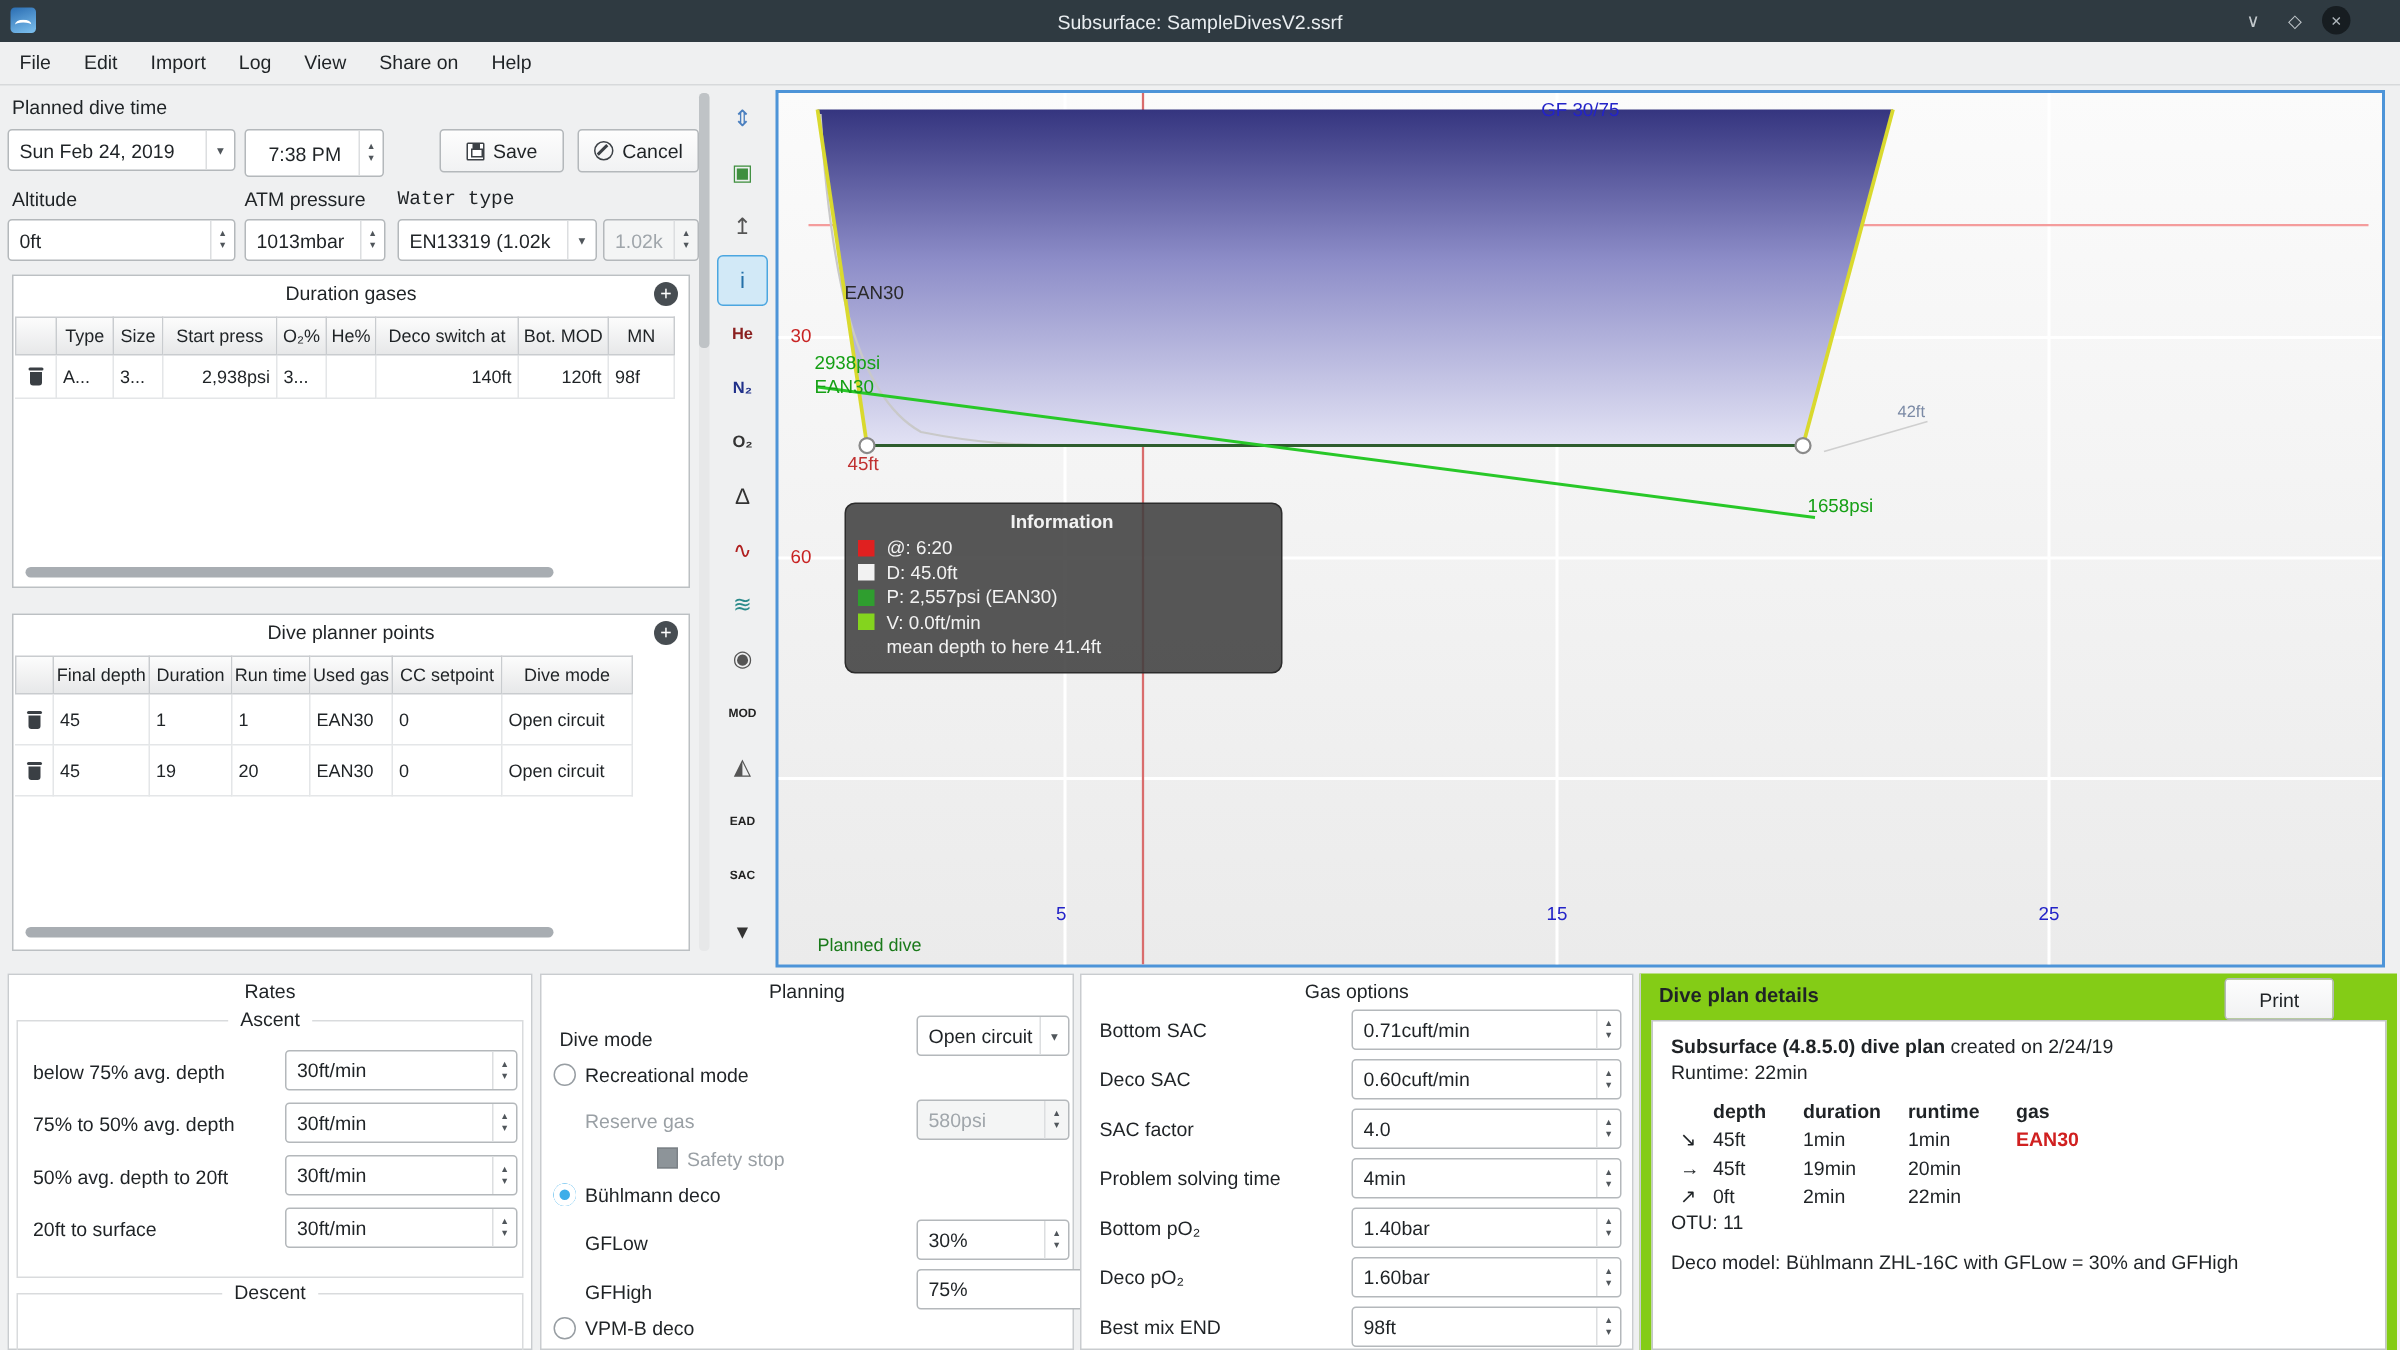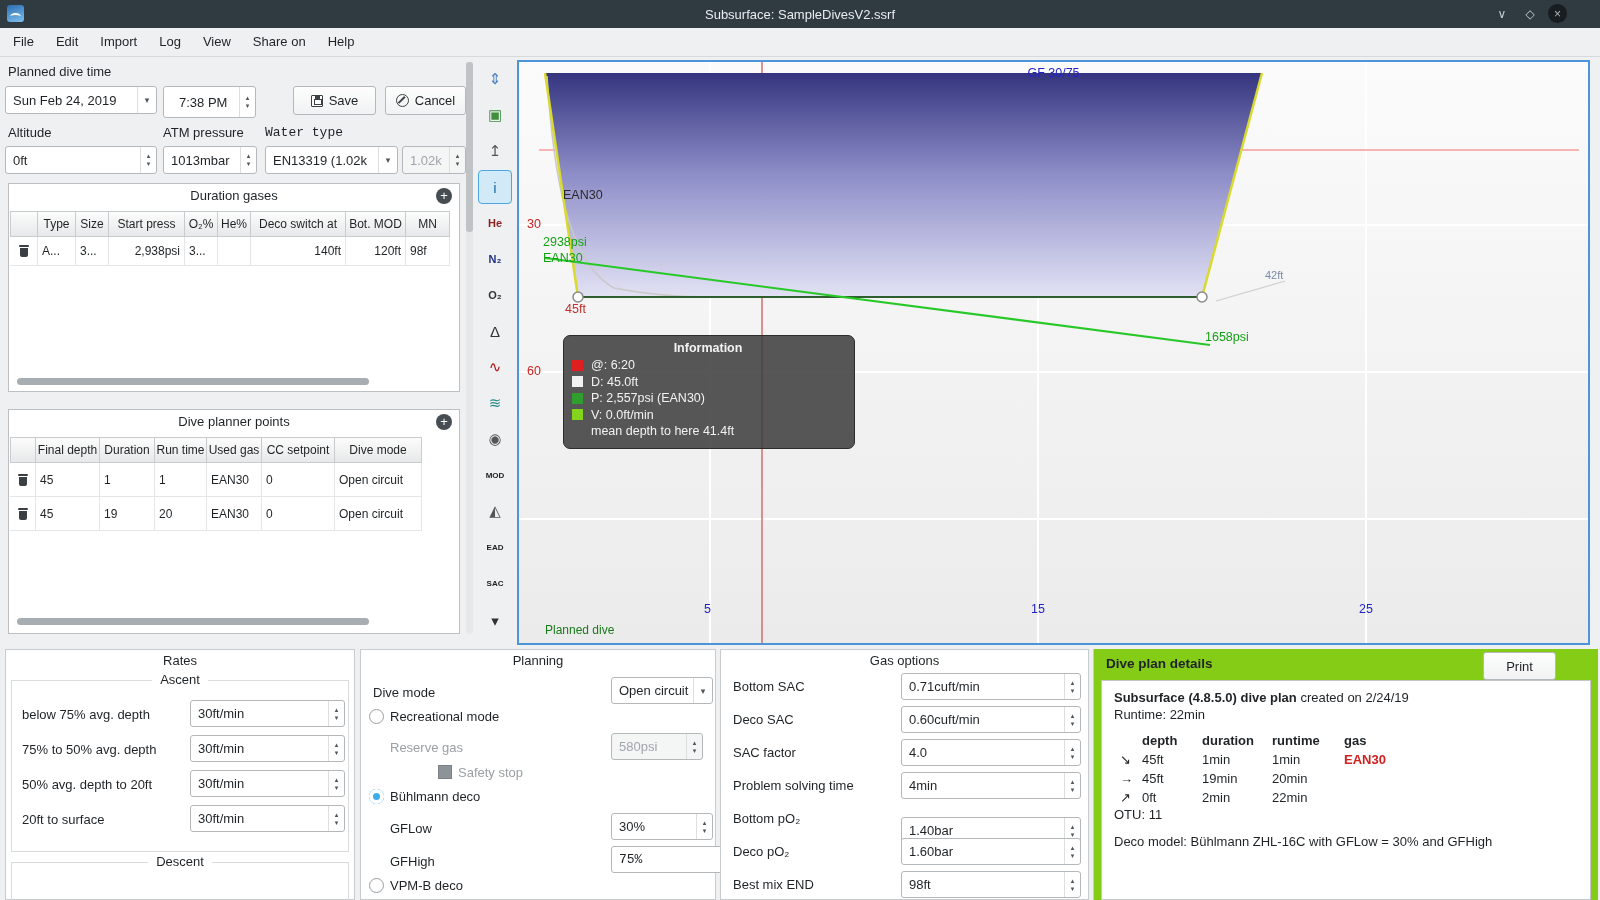--- a/index.html
+++ b/index.html
@@ -428,41 +428,41 @@
 <div class="panel" style="left:360px; top:649px; width:356px; height:251px;">
   <span class="ptitle">Planning</span>
   <span class="flabel" style="left:12px; top:35px;">Dive mode</span>
   <div class="field abs" style="left:250px; top:27px; width:102px; height:27px;">
     <span class="val">Open circuit</span>
     <span class="combo-arrow">▾</span>
   </div>
   <span class="radio abs" style="left:8px; top:59px;"></span>
   <span class="flabel" style="left:29px; top:59px;">Recreational mode</span>
   <span class="flabel gray" style="left:29px; top:90px;">Reserve gas</span>
-  <div class="field disabled abs" style="left:250px; top:83px; width:92px; height:27px;">
+  <div class="field disabled abs" style="left:250px; top:83px; width:102px; height:27px;">
     <span class="val">580psi</span>
     <span class="spin-btns">
         <span>▴</span>
         <span>▾</span>
       </span>
   </div>
   <span class="checkbox abs" style="left:77px; top:115px;"></span>
   <span class="flabel gray" style="left:97px; top:115px;">Safety stop</span>
   <span class="radio sel abs" style="left:8px; top:139px;"></span>
   <span class="flabel" style="left:29px; top:139px;">Bühlmann deco</span>
   <span class="flabel" style="left:29px; top:171px;">GFLow</span>
   <div class="field abs" style="left:250px; top:163px; width:102px; height:27px;">
     <span class="val">30%</span>
     <span class="spin-btns">
         <span>▴</span>
         <span>▾</span>
       </span>
   </div>
   <span class="flabel" style="left:29px; top:204px;">GFHigh</span>
-  <div class="field abs" style="left:250px; top:196px; width:126px; height:27px;font-family:Liberation Mono, monospace;">
+  <div class="field abs" style="left:250px; top:196px; width:126px; height:27px;">
     <span class="val">75%</span>
     <span class="spin-btns">
         <span>▴</span>
         <span>▾</span>
       </span>
   </div>
   <span class="radio abs" style="left:8px; top:228px;"></span>
   <span class="flabel" style="left:29px; top:228px;">VPM-B deco</span>
 </div>
 
@@ -494,21 +494,21 @@
   </div>
   <span class="flabel" style="left:12px; top:128px;">Problem solving time</span>
   <div class="field abs" style="left:180px; top:122px; width:180px; height:27px;">
     <span class="val">4min</span>
     <span class="spin-btns">
         <span>▴</span>
         <span>▾</span>
       </span>
   </div>
   <span class="flabel" style="left:12px; top:161px;">Bottom pO₂</span>
-  <div class="field abs" style="left:180px; top:155px; width:180px; height:27px;margin-top:12px;">
+  <div class="field abs" style="left:180px; top:155px; width:180px; height:27px;">
     <span class="val">1.40bar</span>
     <span class="spin-btns">
         <span>▴</span>
         <span>▾</span>
       </span>
   </div>
   <span class="flabel" style="left:12px; top:194px;">Deco pO₂</span>
   <div class="field abs" style="left:180px; top:188px; width:180px; height:27px;">
     <span class="val">1.60bar</span>
     <span class="spin-btns">

